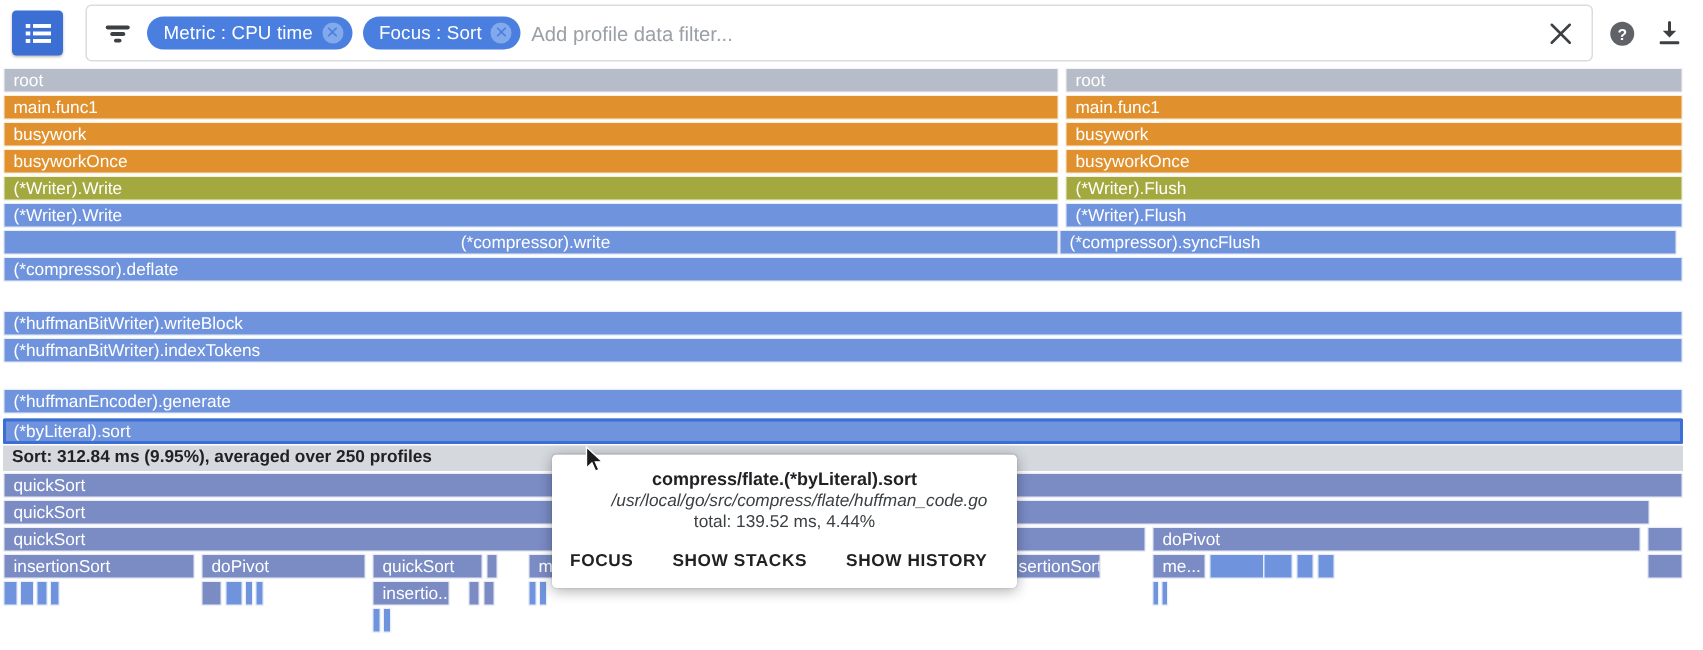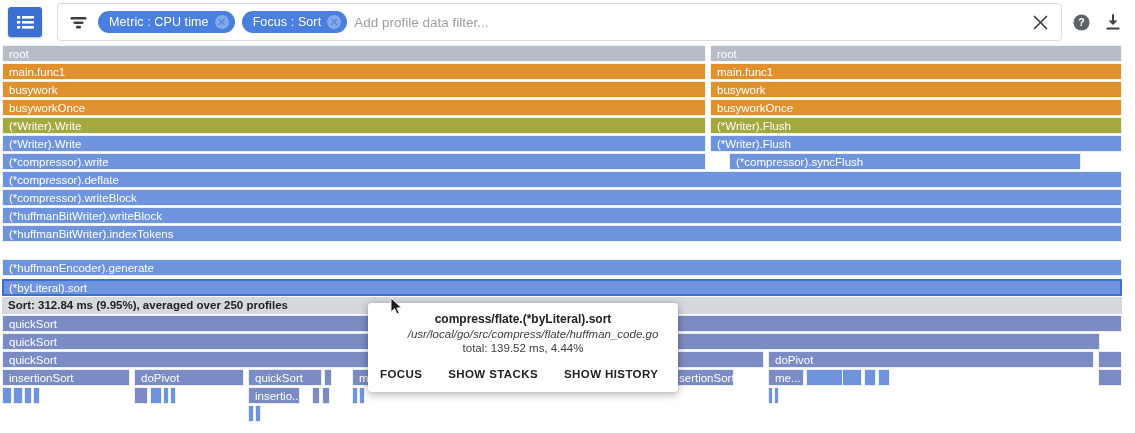--- a/index.html
+++ b/index.html
@@ -253,24 +253,23 @@
       <div class="frame c-orange" style="left: 2px; top: 19px; width: 704px;"><span>main.func1</span></div>
       <div class="frame c-orange" style="left: 710px; top: 19px; width: 412px;"><span>main.func1</span></div>
       <div class="frame c-orange" style="left: 2px; top: 37px; width: 704px;"><span>busywork</span></div>
       <div class="frame c-orange" style="left: 710px; top: 37px; width: 412px;"><span>busywork</span></div>
       <div class="frame c-orange" style="left: 2px; top: 55px; width: 704px;"><span>busyworkOnce</span></div>
       <div class="frame c-orange" style="left: 710px; top: 55px; width: 412px;"><span>busyworkOnce</span></div>
       <div class="frame c-olive" style="left: 2px; top: 73px; width: 704px;"><span>(*Writer).Write</span></div>
       <div class="frame c-olive" style="left: 710px; top: 73px; width: 412px;"><span>(*Writer).Flush</span></div>
       <div class="frame c-blue" style="left: 2px; top: 91px; width: 704px;"><span>(*Writer).Write</span></div>
       <div class="frame c-blue" style="left: 710px; top: 91px; width: 412px;"><span>(*Writer).Flush</span></div>
-      <div class="frame c-blue" style="left: 2px; top: 109px; width: 704px;"><span>(*compressor).write</span></div>
-      <div class="frame c-blue" style="left: 729px; top: 109px; width: 352px;"><span>(*compressor).syncFlush</span></div>
+      <div class="frame c-blue" style="left: 2px; top: 109px; width: 704px; text-align: center;"><span>(*compressor).write</span></div>
+      <div class="frame c-blue" style="left: 706px; top: 109px; width: 412px;"><span>(*compressor).syncFlush</span></div>
       <div class="frame c-blue" style="left: 2px; top: 127px; width: 1120px;"><span>(*compressor).deflate</span></div>
-      <div class="frame c-blue" style="left: 2px; top: 145px; width: 1120px;"><span>(*compressor).writeBlock</span></div>
       <div class="frame c-blue" style="left: 2px; top: 163px; width: 1120px;"><span>(*huffmanBitWriter).writeBlock</span></div>
       <div class="frame c-blue" style="left: 2px; top: 181px; width: 1120px;"><span>(*huffmanBitWriter).indexTokens</span></div>
       <div class="frame c-blue" style="left: 2px; top: 215px; width: 1120px;"><span>(*huffmanEncoder).generate</span></div>
       <div class="frame c-blue selected" style="left: 2px; top: 235px; width: 1120px;"><span>(*byLiteral).sort</span></div>
       <div class="frame c-blue2" style="left: 2px; top: 271px; width: 1120px;"><span>quickSort</span></div>
       <div class="frame c-blue2" style="left: 2px; top: 289px; width: 1098px;"><span>quickSort</span></div>
       <div class="frame c-blue2" style="left: 2px; top: 307px; width: 762px;"><span>quickSort</span></div>
       <div class="frame c-blue2" style="left: 768px; top: 307px; width: 326px;"><span>doPivot</span></div>
       <div class="frame c-blue2 tiny" style="left: 1098px; top: 307px; width: 24px;"><span></span></div>
       <div class="frame c-blue2" style="left: 2px; top: 325px; width: 128px;"><span>insertionSort</span></div>

